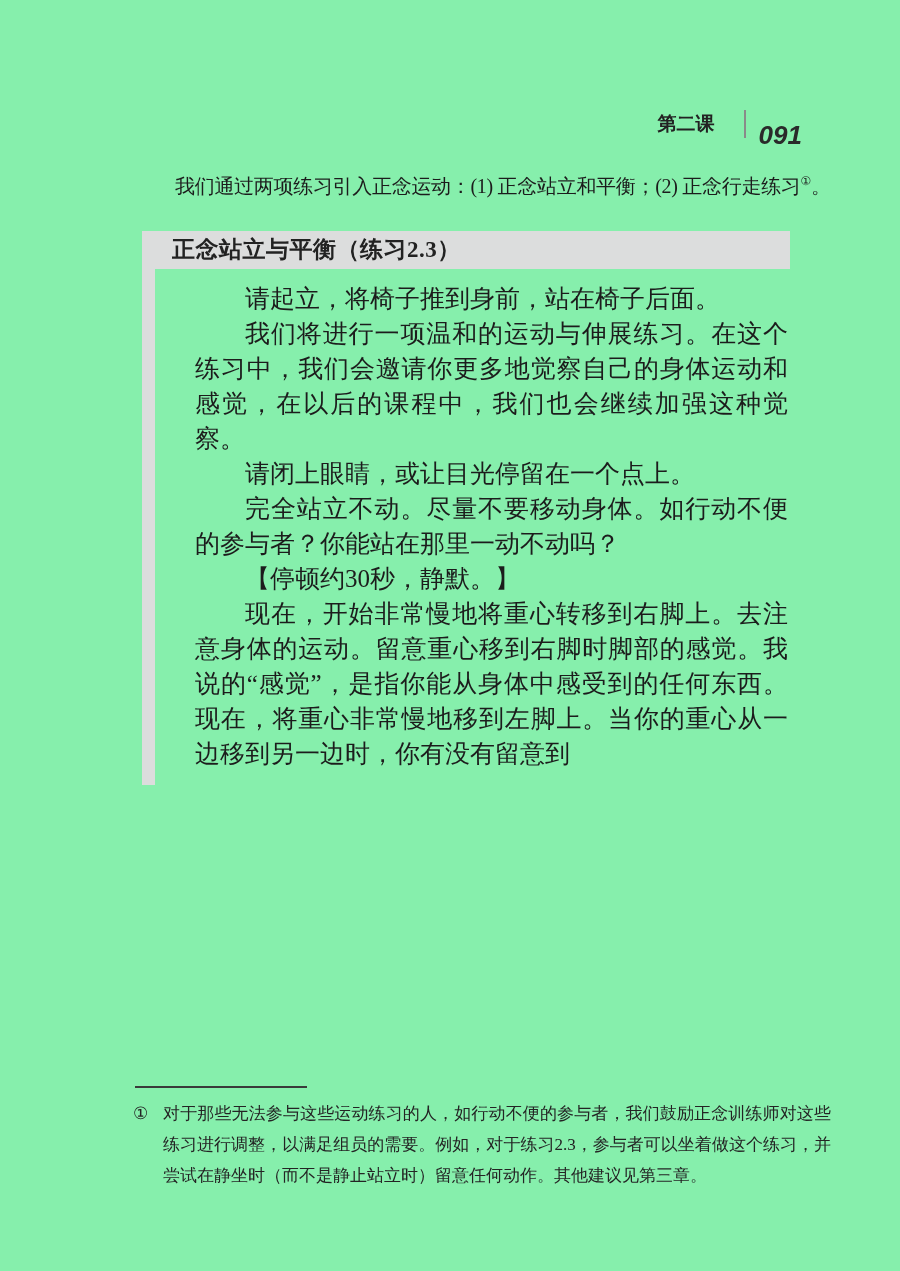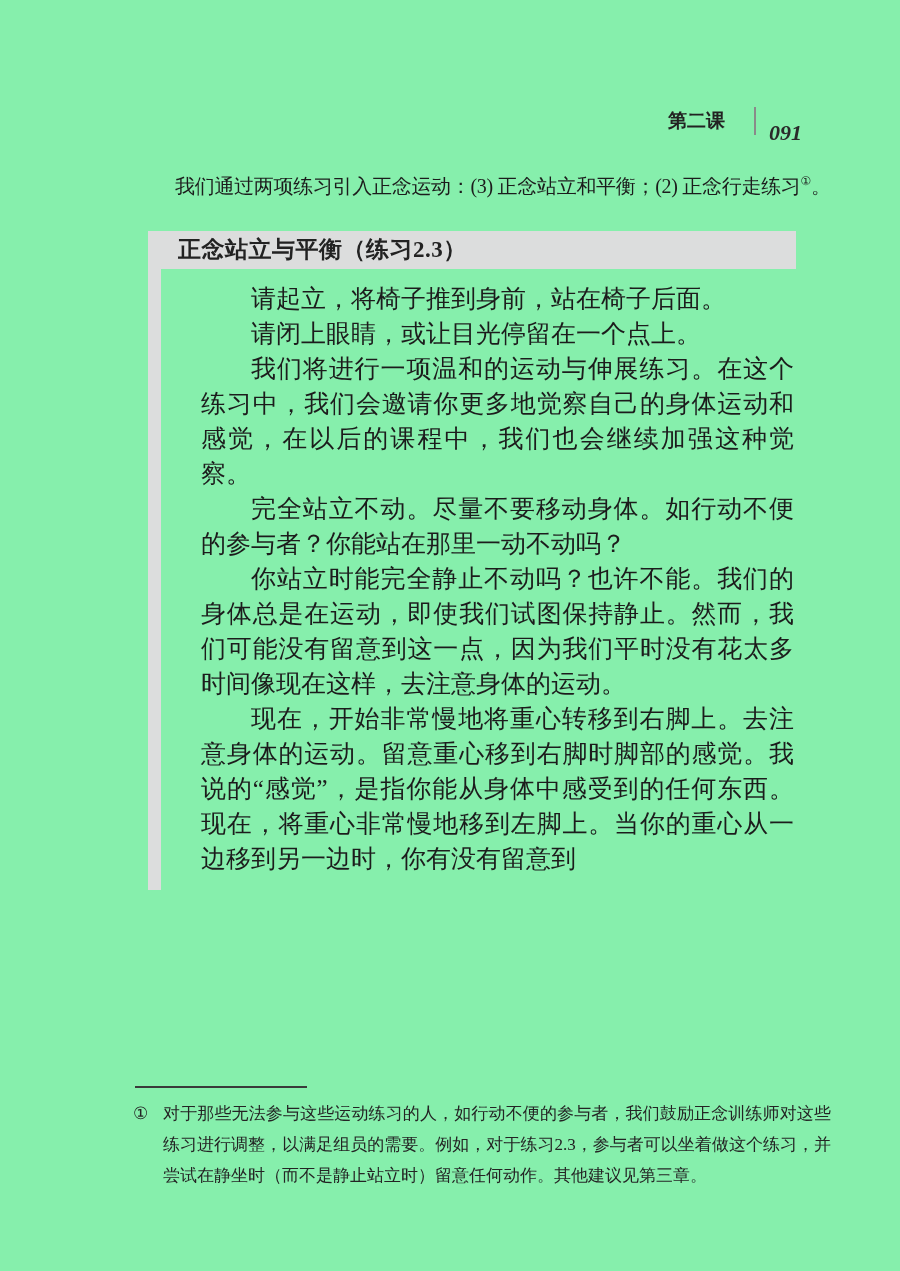--- a/index.html
+++ b/index.html
@@ -17,35 +17,35 @@
     display:flex;justify-content:flex-end;align-items:center;
     font-size:19px;font-weight:bold;color:#222;
     white-space:nowrap;
   }
   .header .chapter{margin-right:16px;}
   .header .hdivider{
     width:2px;height:28px;background:#8a8a8a;
     margin:0 13px;flex:0 0 auto;
   }
   .header .pagenum{
-    font-style:italic;font-weight:bold;font-size:22px;color:#2a2a2a;
-    font-family:Liberation Serif, serif;
+    font-style:italic;font-weight:bold;font-size:26px;color:#2a2a2a;
+    font-family:Liberation Sans, sans-serif;
     margin-top:24px;
   }
 
   
   .intro{
     position:absolute;top:170px;left:135px;margin:0;
     font-size:20px;line-height:32px;color:#1c1c1c;
     text-indent:2em;white-space:nowrap;letter-spacing:-0.3px;
   }
   .intro sup{font-size:12px;line-height:0;vertical-align:super;}
 
   
-  .exercise{position:absolute;top:231px;left:148px;width:648px;}
+  .exercise{position:absolute;top:231px;left:142px;width:648px;}
   .ex-title{
     height:38px;line-height:38px;
     background:#dcdddd;
     padding-left:30px;
     font-size:23px;font-weight:bold;color:#222;
     letter-spacing:0.5px;
   }
   .ex-body{
     border-left:13px solid #dcdddd;
     padding:12px 2px 14px 40px;
@@ -70,30 +70,30 @@
 <body>
 
 <div class="page">
 
   <div class="header">
     <span class="chapter">第二课</span>
     <span class="hdivider"></span>
     <span class="pagenum">091</span>
   </div>
 
-  <p class="intro"><span>我们通过两项练习引入正念运动：(3) 正念站立和平衡；(2) 正念行走练习</span><sup>①</sup><span>。</span></p>
+  <p class="intro"><span>我们通过两项练习引入正念运动：(1) 正念站立和平衡；(2) 正念行走练习</span><sup>①</sup><span>。</span></p>
 
   <div class="exercise">
     <div class="ex-title">正念站立与平衡（练习2.3）</div>
     <div class="ex-body">
       <p>请起立，将椅子推到身前，站在椅子后面。</p>
+      <p>我们将进行一项温和的运动与伸展练习。在这个练习中，我们会邀请你更多地觉察自己的身体运动和感觉，在以后的课程中，我们也会继续加强这种觉察。</p>
       <p>请闭上眼睛，或让目光停留在一个点上。</p>
-      <p>我们将进行一项温和的运动与伸展练习。在这个练习中，我们会邀请你更多地觉察自己的身体运动和感觉，在以后的课程中，我们也会继续加强这种觉察。</p>
       <p>完全站立不动。尽量不要移动身体。如行动不便的参与者？你能站在那里一动不动吗？</p>
-      <p>你站立时能完全静止不动吗？也许不能。我们的身体总是在运动，即使我们试图保持静止。然而，我们可能没有留意到这一点，因为我们平时没有花太多时间像现在这样，去注意身体的运动。</p>
+      <p>【停顿约30秒，静默。】</p>
       <p>现在，开始非常慢地将重心转移到右脚上。去注意身体的运动。留意重心移到右脚时脚部的感觉。我说的“感觉”，是指你能从身体中感受到的任何东西。现在，将重心非常慢地移到左脚上。当你的重心从一边移到另一边时，你有没有留意到</p>
     </div>
   </div>
 
   <div class="fn-rule"></div>
   <p class="fn-text">
     <span class="fn-marker">①</span>
     <span>对于那些无法参与这些运动练习的人，如行动不便的参与者，我们鼓励正念训练师对这些练习进行调整，以满足组员的需要。例如，对于练习2.3，参与者可以坐着做这个练习，并尝试在静坐时（而不是静止站立时）留意任何动作。其他建议见第三章。</span>
   </p>
 

